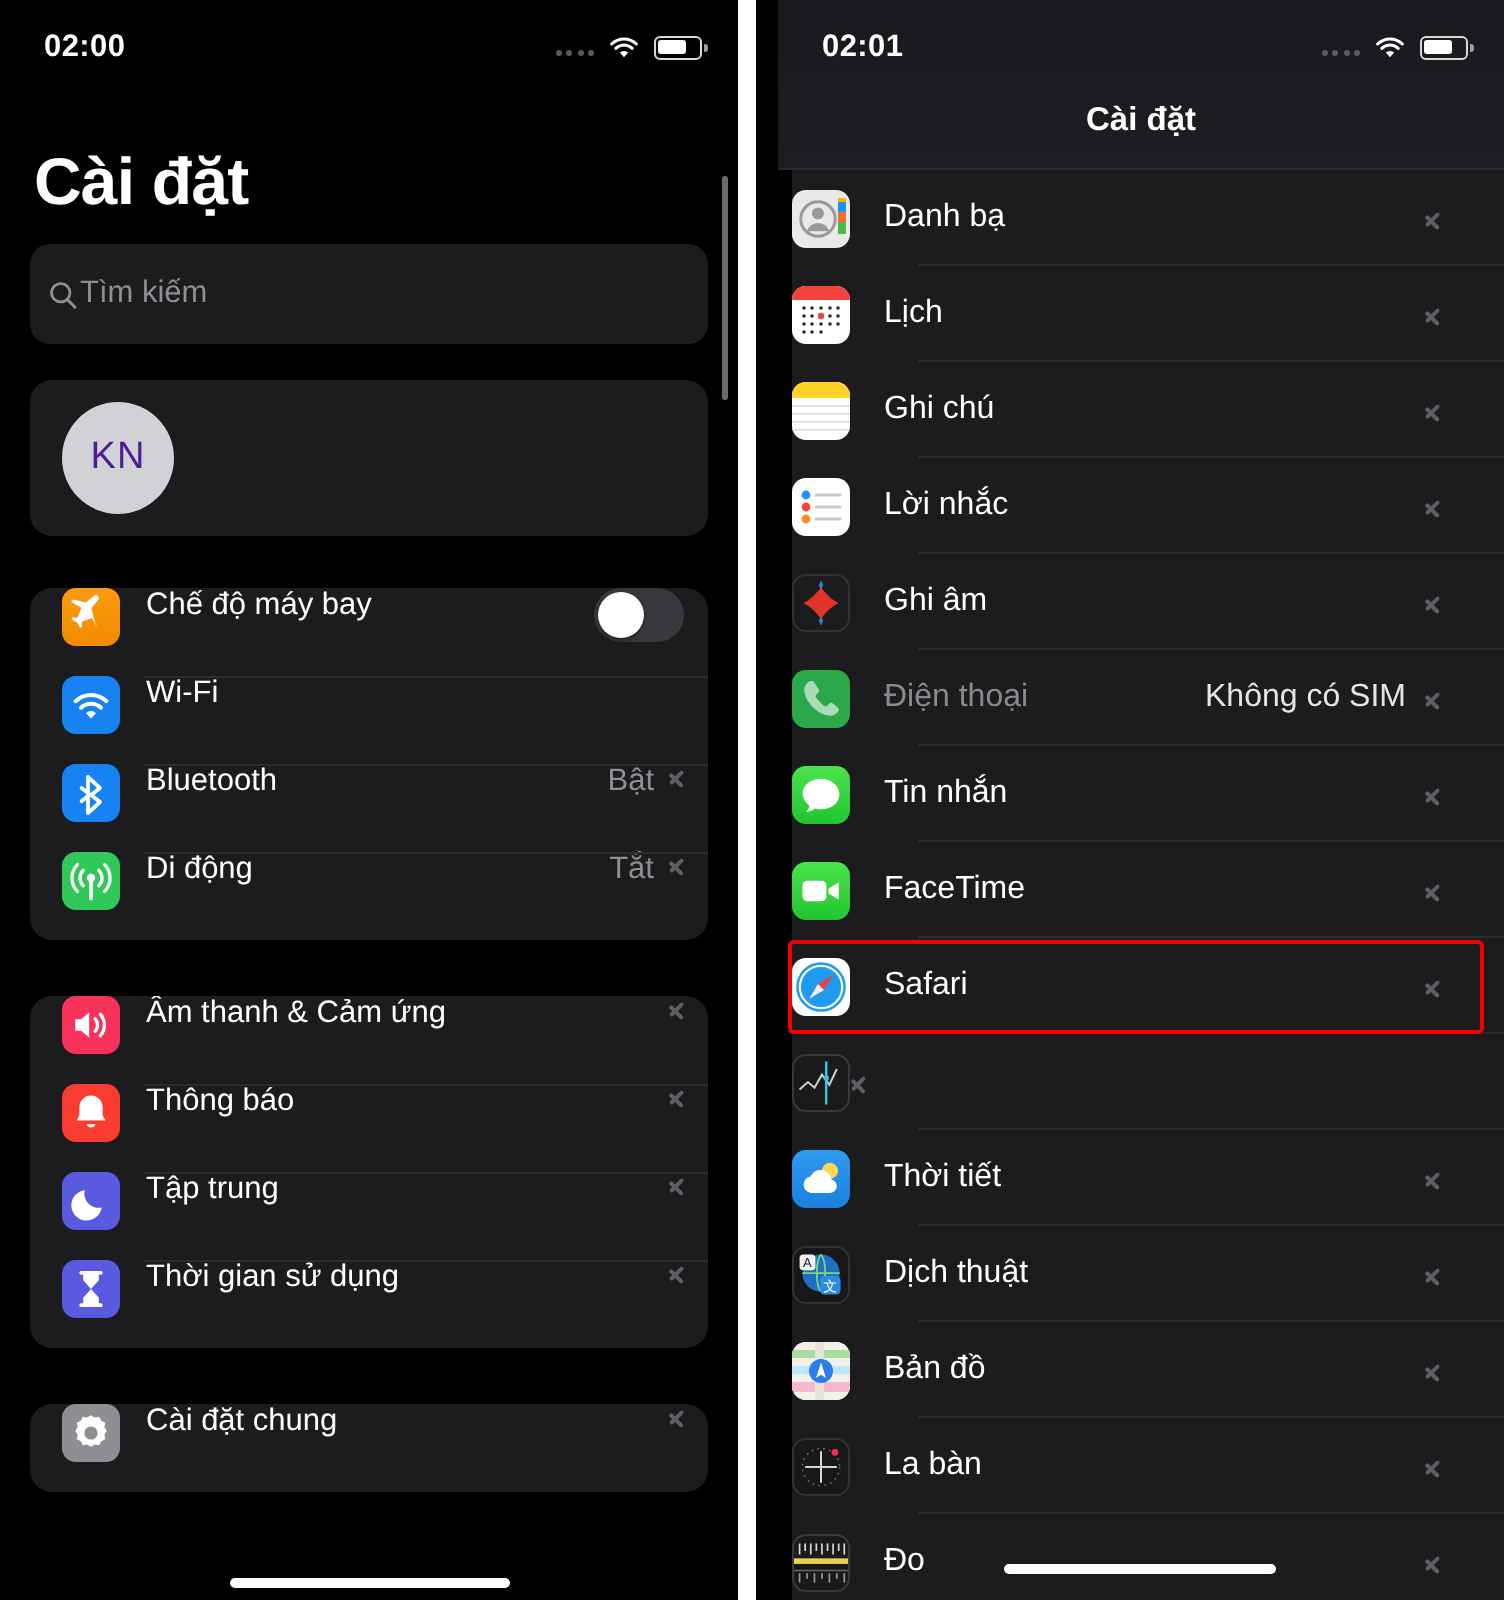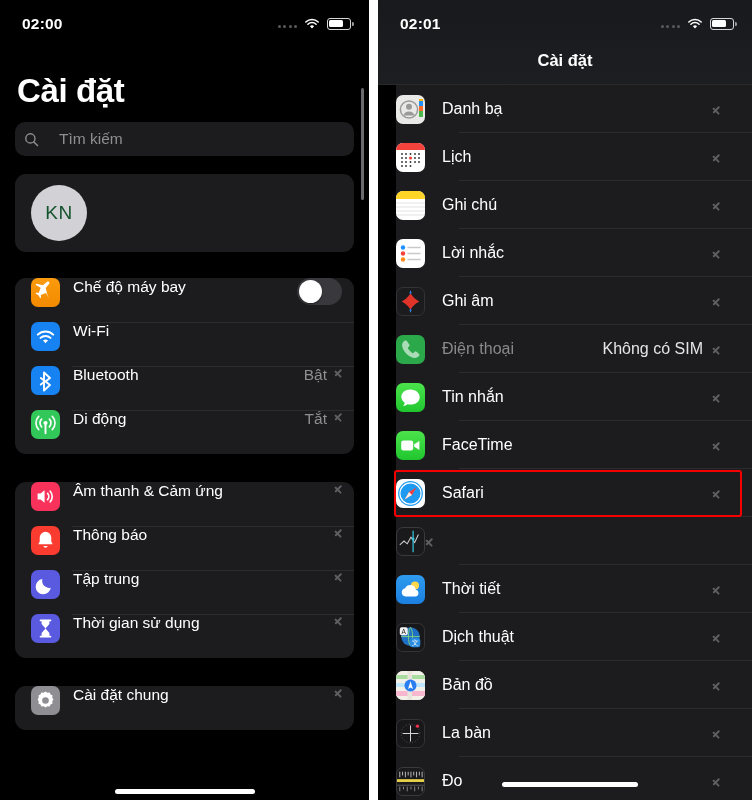--- a/index.html
+++ b/index.html
@@ -23,28 +23,28 @@
   .sig-dots i { display:block; width:3px; height:3px; background:#5a5a5a; border-radius:50%; }
   .wifi { width:16px; height:12px; position:relative; }
   .batt { width:24px; height:12px; border:1.4px solid #d8d8d8; border-radius:3px; position:relative; }
   .batt::after { content:""; position:absolute; right:-3.6px; top:3.4px; width:2px; height:4px;
                  background:#9a9a9a; border-radius:0 1.5px 1.5px 0; }
   .batt i { position:absolute; left:1.4px; top:1.4px; bottom:1.4px; width:62%; background:#fff; border-radius:1.5px; }
 
   
   .l-body { position:relative; height:766px; padding:0 15px; }
   .l-title { color:#fff; font-size:33px; font-weight:bold; letter-spacing:-.4px; padding:38px 0 12px 2px; }
-  .searchbar { height:34px; background:#1c1c1e; border-radius:10px; display:flex; align-items:center;
-               padding:0 9px; gap:20px; }
+  .searchbar { height:50px; background:#1c1c1e; border-radius:10px; display:flex; align-items:center;
+               padding:0 9px; gap:1px; }
   .search-ic { width:15px; height:15px; position:relative; flex:none; }
   .search-ph { color:#8e8e93; font-size:15.5px; }
 
   .card { background:#1c1c1e; border-radius:11px; margin-top:18px; overflow:hidden; }
   .prof { height:78px; display:flex; align-items:center; padding:0 16px; }
-  .avatar { width:56px; height:56px; border-radius:50%; background:#d1d1d6; color:#14532d;
+  .avatar { width:56px; height:56px; border-radius:50%; background:#d1d1d6; color:#4c1d95;
             display:flex; align-items:center; justify-content:center; font-size:19px; font-weight:500; letter-spacing:.5px; }
 
   .row { height:44px; display:flex; align-items:flex-start; padding:0 12px 0 16px; position:relative; }
   .row + .row::before { content:""; position:absolute; left:57px; right:0; top:0; height:1px; background:#2c2c2e; }
   .row .ico { width:29px; height:29px; border-radius:7px; flex:none; position:relative;
               display:flex; align-items:center; justify-content:center; overflow:hidden; }
   .row .lbl { color:#fff; font-size:15.5px; margin-left:13px; flex:1; white-space:nowrap; }
   .row .val { color:#8e8e93; font-size:15.5px; margin-right:7px; white-space:nowrap; }
   .chev { width:8px; height:13px; flex:none; position:relative; }
   .chev::before, .chev::after { content:""; position:absolute; left:1px; width:8.5px; height:1.7px;
@@ -54,21 +54,21 @@
 
   .toggle { width:45px; height:27px; border-radius:14px; background:#39393d; position:relative; flex:none; }
   .toggle i { position:absolute; top:1.8px; left:1.8px; width:23.4px; height:23.4px; border-radius:50%;
               background:#fff; box-shadow:0 1px 2px rgba(0,0,0,.45); }
 
   .scrollbar-l { position:absolute; right:5px; top:88px; width:3px; height:112px;
                  background:#6a6a6e; border-radius:2px; z-index:7; }
   .home-ind { position:absolute; bottom:7px; height:5px; background:#fff; border-radius:3px; z-index:9; }
 
   
-  .r-header { position:absolute; top:0; left:0; right:0; height:85px; z-index:5;
+  .r-header { position:absolute; top:0; left:11px; right:0; height:85px; z-index:5;
               background:linear-gradient(180deg,#17191c 0%,#1a1c1f 55%,#1c1e21 100%);
               border-bottom:1px solid #2a2a2c; }
   .r-title { position:absolute; left:0; right:0; bottom:14px; text-align:center; color:#fff;
              font-size:16.5px; font-weight:bold; }
   .r-list { position:absolute; top:85px; left:0; right:0; bottom:0; background:#000; padding-left:18px; }
   .r-rowwrap { background:#1c1c1e; }
   .r-row { height:48px; display:flex; align-items:center; padding-right:32px; position:relative; }
   .r-row::before { content:""; position:absolute; left:63px; right:0; bottom:0; height:1px; background:#2b2b2d; }
   .r-row.last::before { display:none; }
   .r-row .ico { width:29px; height:29px; border-radius:7px; flex:none; position:relative;

